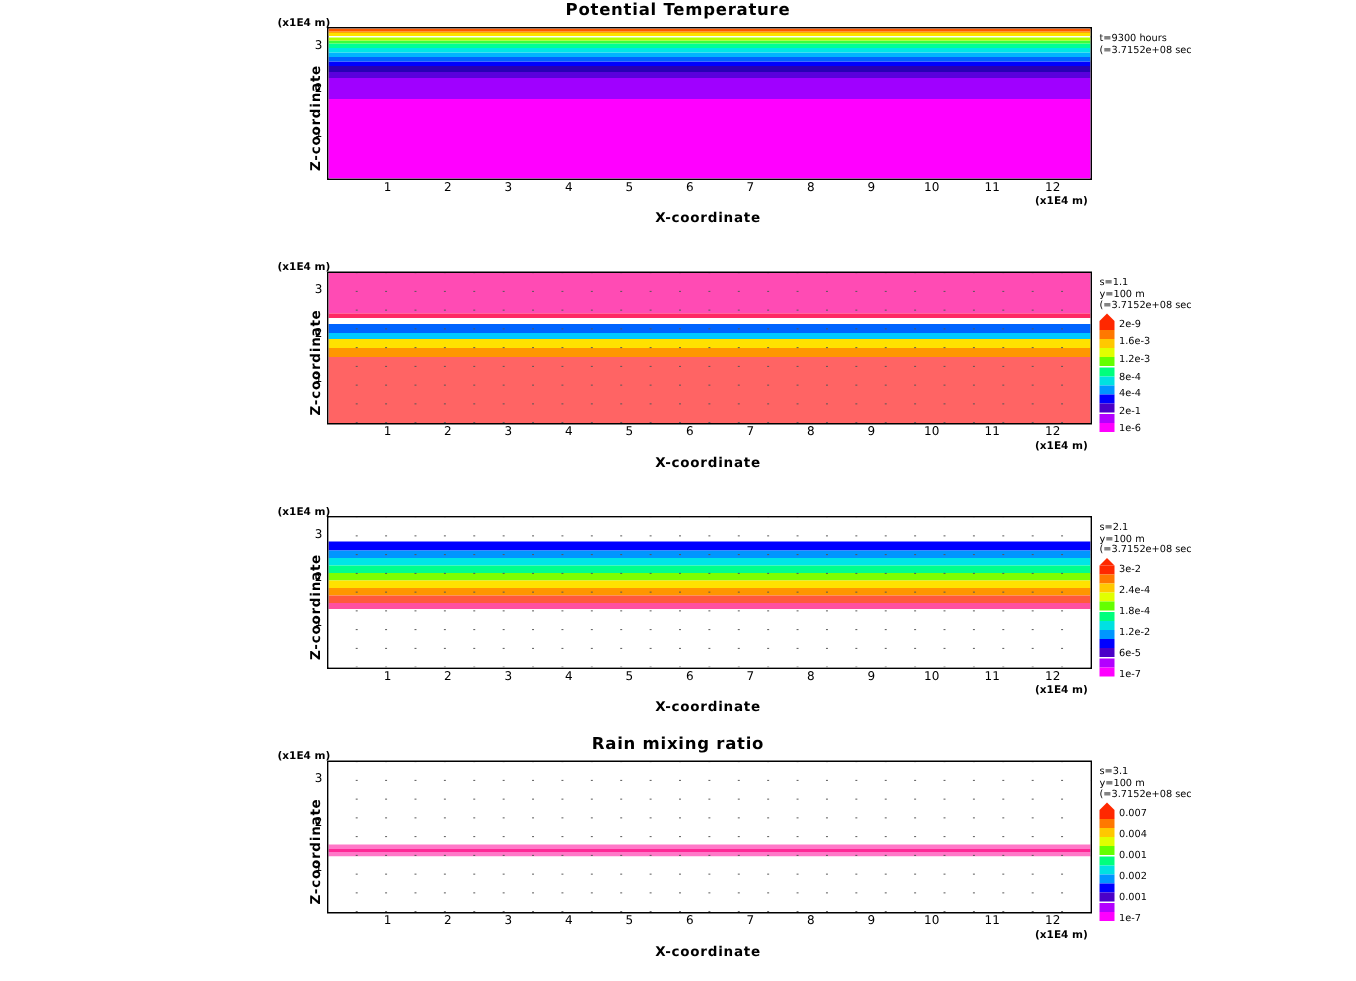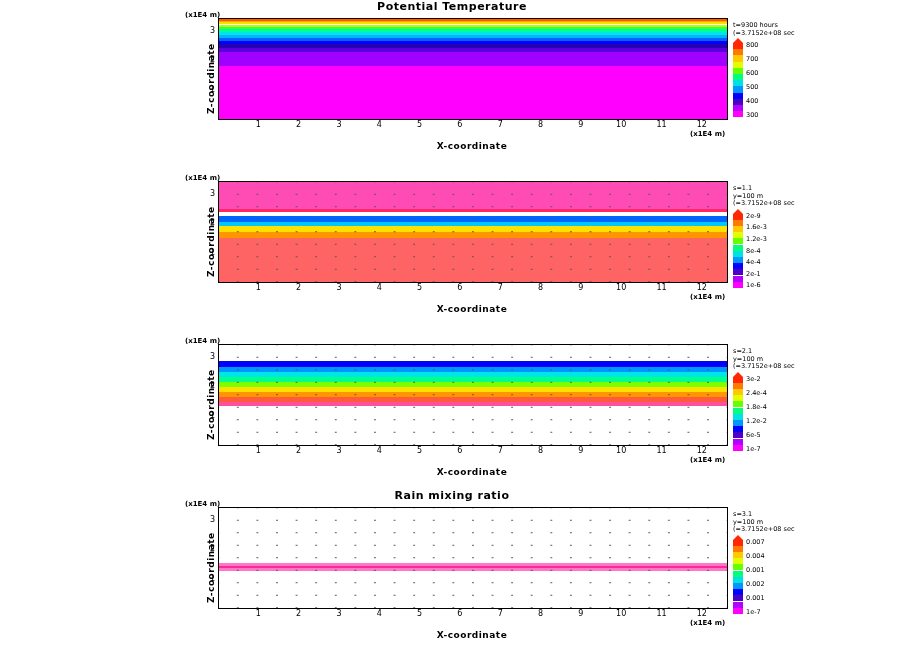--- a/index.html
+++ b/index.html
@@ -65,41 +65,20 @@
         <div class="xtick" style="left:403.1746031746032px;">10</div>
         <div class="xtick" style="left:443.4920634920635px;">11</div>
         <div class="xtick" style="left:483.80952380952385px;">12</div>
       </div>
       <div class="xunit" style="left:690px;top:130px;">(x1E4 m)</div>
       <div class="xlabel" style="top:141px;left:20px;">X-coordinate</div>
       <div class="cbhead" style="left:733px;top:22px;">
         <div>t=9300 hours</div>
         <div>(=3.7152e+08 sec</div>
       </div>
-      <div class="cbar" style="left:733px;top:43px;width:60px;height:74.4px;">
-        <div class="arrowup" style="left:0px;top:-5px;border-bottom:5px solid #ff2800;"></div>
-        <div class="seg" style="top:0px;height:6.2px;background:#ff2800;"></div>
-        <div class="seg" style="top:6.2px;height:6.2px;background:#ff7800;"></div>
-        <div class="seg" style="top:12.4px;height:6.2px;background:#ffc800;"></div>
-        <div class="seg" style="top:18.6px;height:6.2px;background:#e1ff00;"></div>
-        <div class="seg" style="top:24.8px;height:6.2px;background:#64ff00;"></div>
-        <div class="seg" style="top:31px;height:6.2px;background:#00ff7d;"></div>
-        <div class="seg" style="top:37.2px;height:6.2px;background:#00e1e1;"></div>
-        <div class="seg" style="top:43.4px;height:6.2px;background:#0096ff;"></div>
-        <div class="seg" style="top:49.6px;height:6.2px;background:#0000ff;"></div>
-        <div class="seg" style="top:55.800000000000004px;height:6.2px;background:#4b00c8;"></div>
-        <div class="seg" style="top:62px;height:6.2px;background:#b300ff;"></div>
-        <div class="seg" style="top:68.2px;height:6.2px;background:#ff00ff;"></div>
-        <div class="lbl" style="top:2px;">800</div>
-        <div class="lbl" style="top:16.080000000000002px;">700</div>
-        <div class="lbl" style="top:30.160000000000004px;">600</div>
-        <div class="lbl" style="top:44.24px;">500</div>
-        <div class="lbl" style="top:58.32000000000001px;">400</div>
-        <div class="lbl" style="top:72.4px;">300</div>
-      </div>
     </div>
     <div class="panel" style="top:163px;">
       <div class="zunit" style="left:185px;top:11px;">(x1E4 m)</div>
       <div class="ylabel" style="left:206px;top:114px;">Z-coordinate</div>
       <div class="plotbox" style="left:218px;top:18px;width:508px;height:100px;">
         <div class="band" style="top:0px;height:26.5px;background:#ff4bb4;"></div>
         <div class="band" style="top:26.5px;height:3.4999999999999973px;background:#ff2864;"></div>
         <div class="band" style="top:30px;height:4.0000000000000036px;background:#ffffff;"></div>
         <div class="band" style="top:34px;height:6px;background:#0064ff;"></div>
         <div class="band" style="top:40px;height:3.9999999999999982px;background:#00c8ff;"></div>

